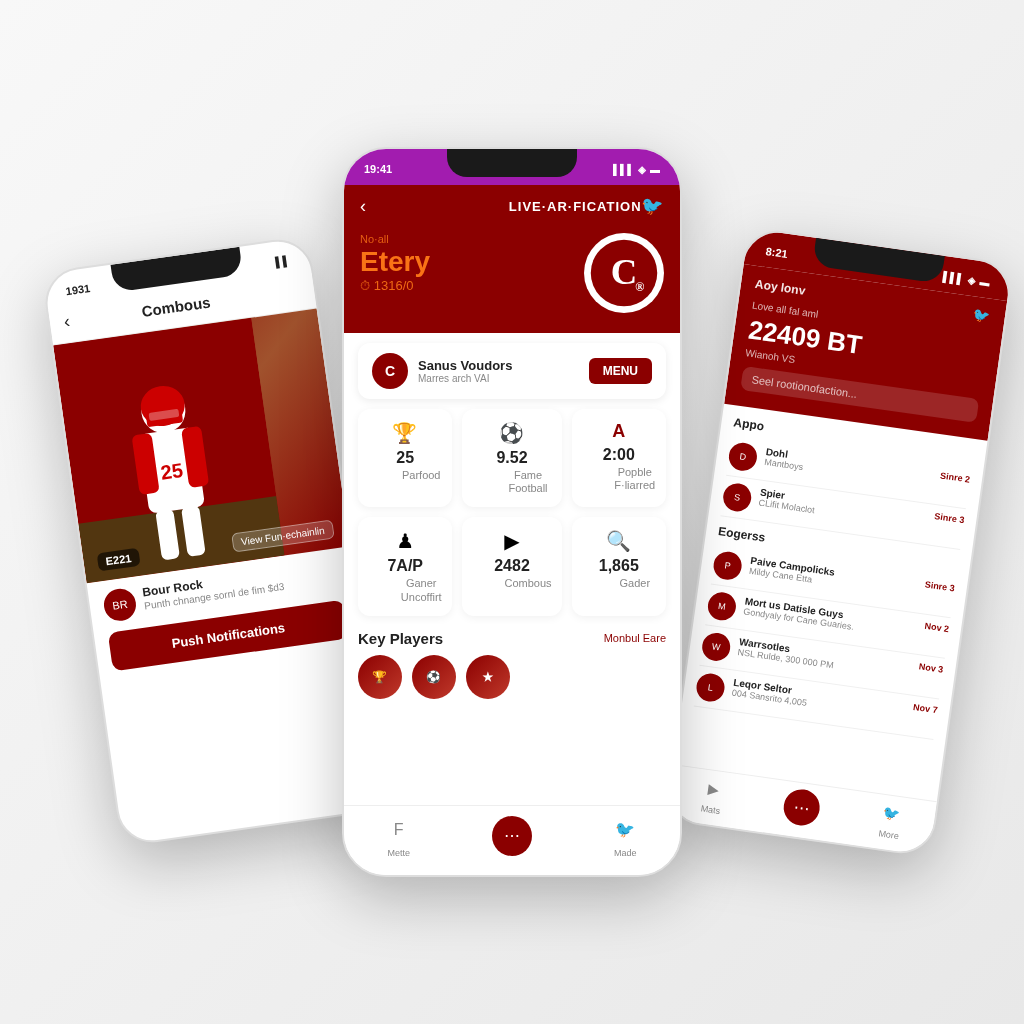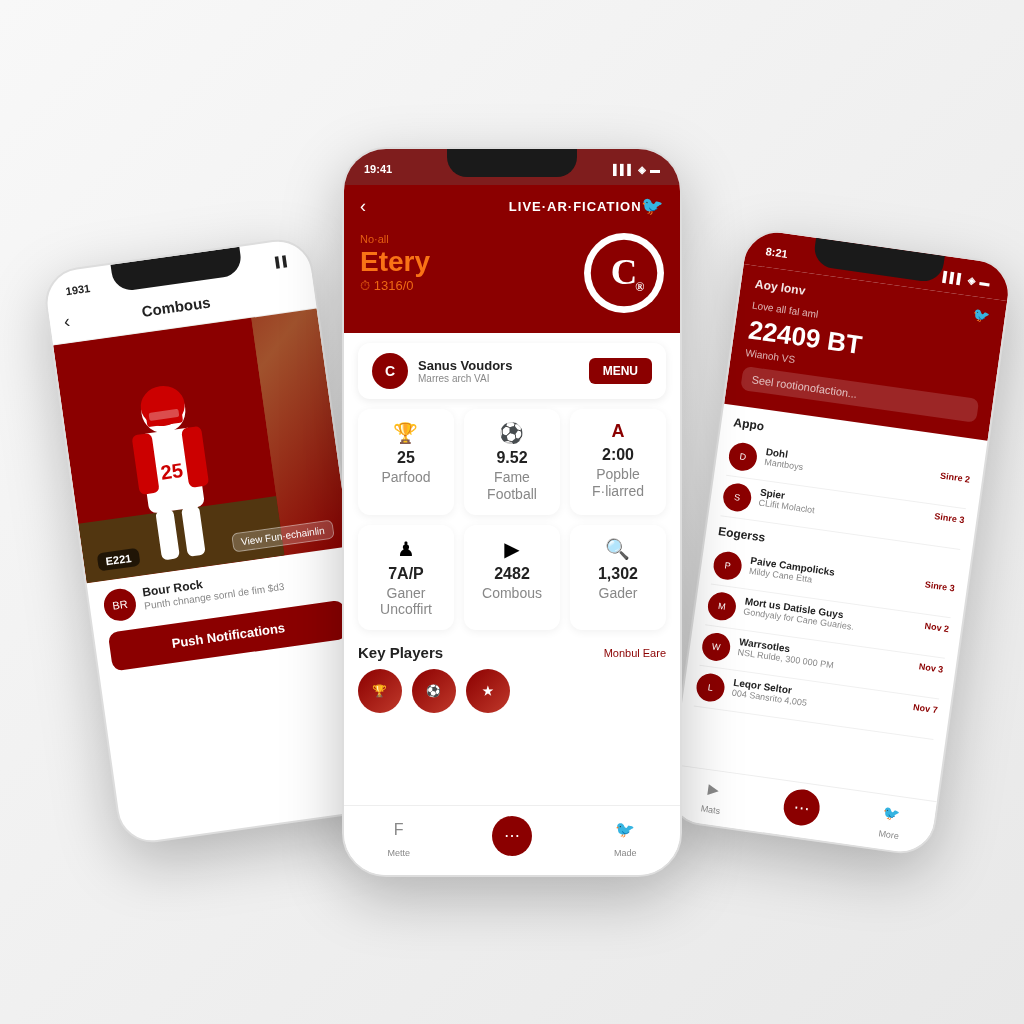--- a/index.html
+++ b/index.html
@@ -228,23 +228,24 @@
     }
 
     .stat-value {
       font-size: 16px;
       font-weight: 700;
       color: #222;
       margin-bottom: 2px;
     }
 
     .stat-label {
-      font-size: 14px;
+      font-size: 11px;
       color: #888;
       line-height: 1.2;
+      margin-left: 32px;
     }
 
     
     .section-header {
       display: flex;
       justify-content: space-between;
       align-items: center;
       padding: 4px 14px 8px;
     }
 
@@ -622,21 +623,21 @@
           <div class="notif-desc">Punth chnange sornl de fim $d3</div>
         </div>
       </div>
       <button class="push-btn">Push Notifications</button>
     </div>
   </div>
 
   <div class="phone phone-center">
     <div class="phone-notch"></div>
 
-    <div class="phone-status-bar center-phone-status" style="background:#7f1d1d; color:#fff;">
+    <div class="phone-status-bar center-phone-status" style="background:#a21caf; color:#fff;">
       <span>19:41</span>
       <div class="status-icons">
         <span>▌▌▌</span>
         <span>◈</span>
         <span>▬</span>
       </div>
     </div>
 
     <div class="center-header">
       <div class="center-nav">
@@ -693,21 +694,21 @@
         <div class="stat-value">7A/P</div>
         <div class="stat-label">Ganer Uncoffirt</div>
       </div>
       <div class="stat-card">
         <div class="stat-icon">▶</div>
         <div class="stat-value">2482</div>
         <div class="stat-label">Combous</div>
       </div>
       <div class="stat-card">
         <div class="stat-icon">🔍</div>
-        <div class="stat-value">1,302</div>
+        <div class="stat-value">1,865</div>
         <div class="stat-label">Gader</div>
       </div>
     </div>
 
     <div class="section-header">
       <span class="section-title">Key Players</span>
       <span class="section-link">Monbul Eare</span>
     </div>
 
     <div class="players-row">

